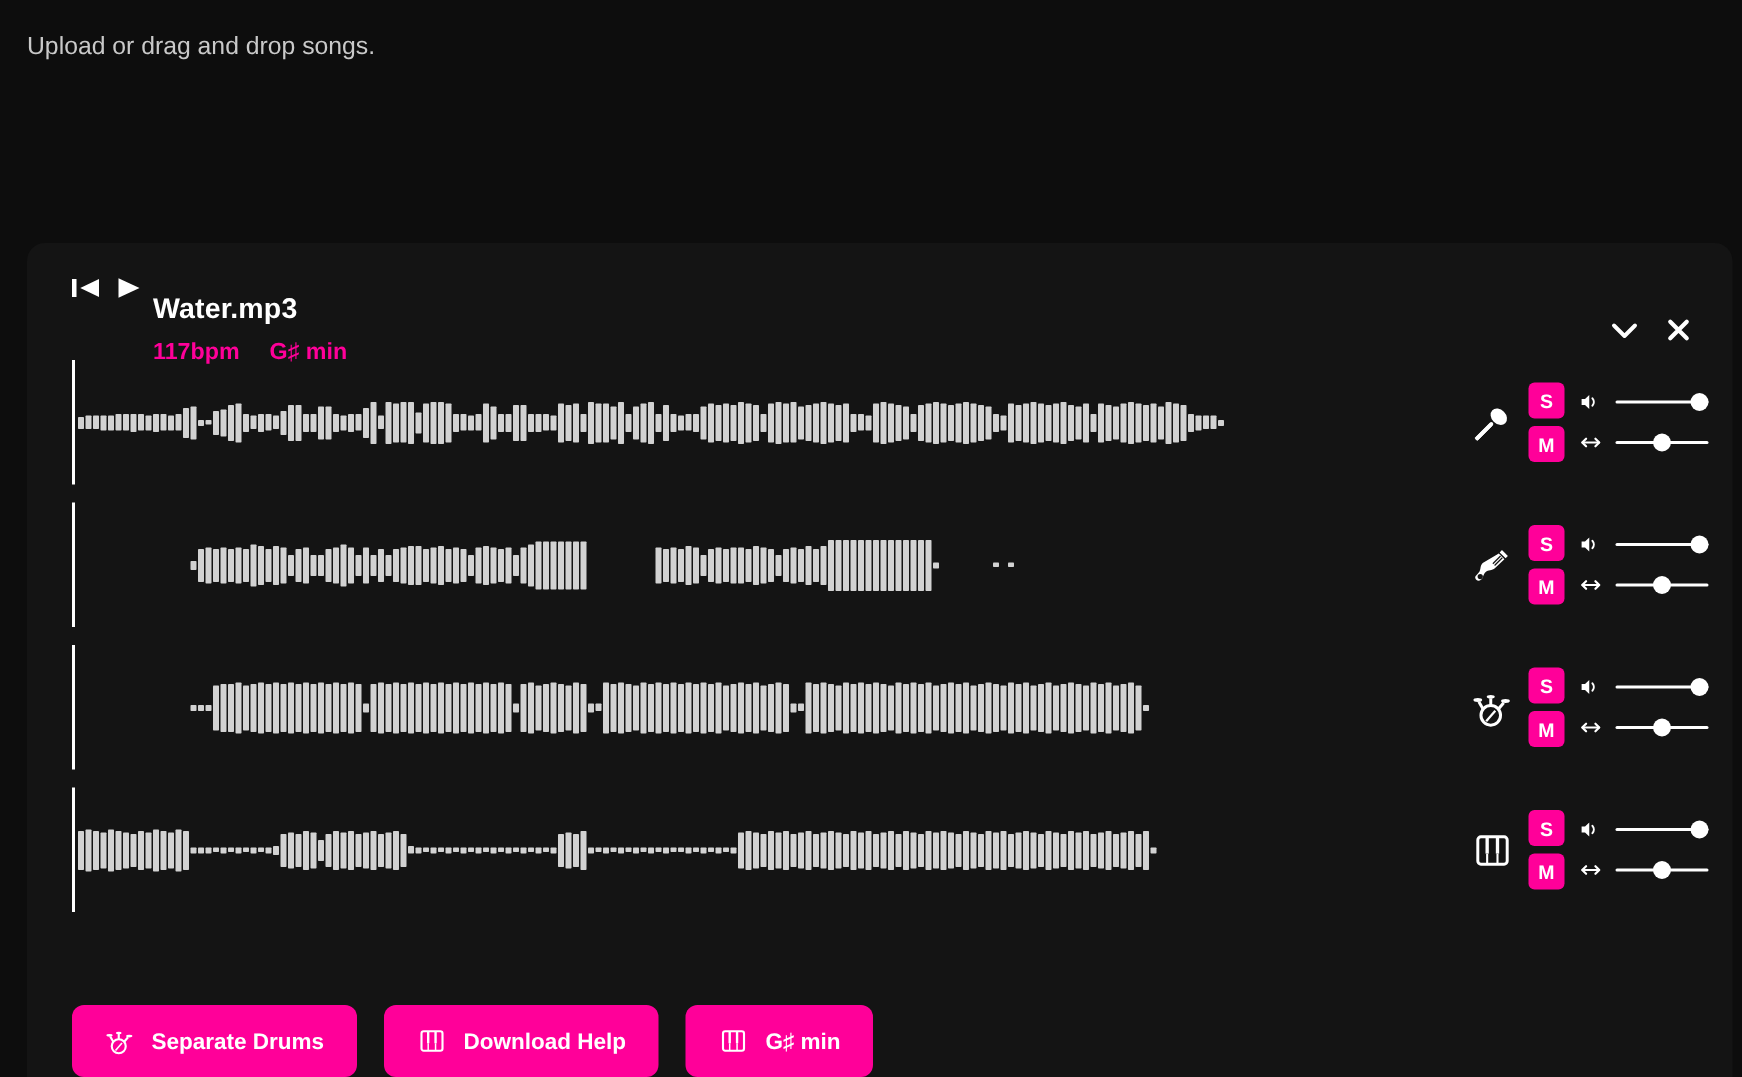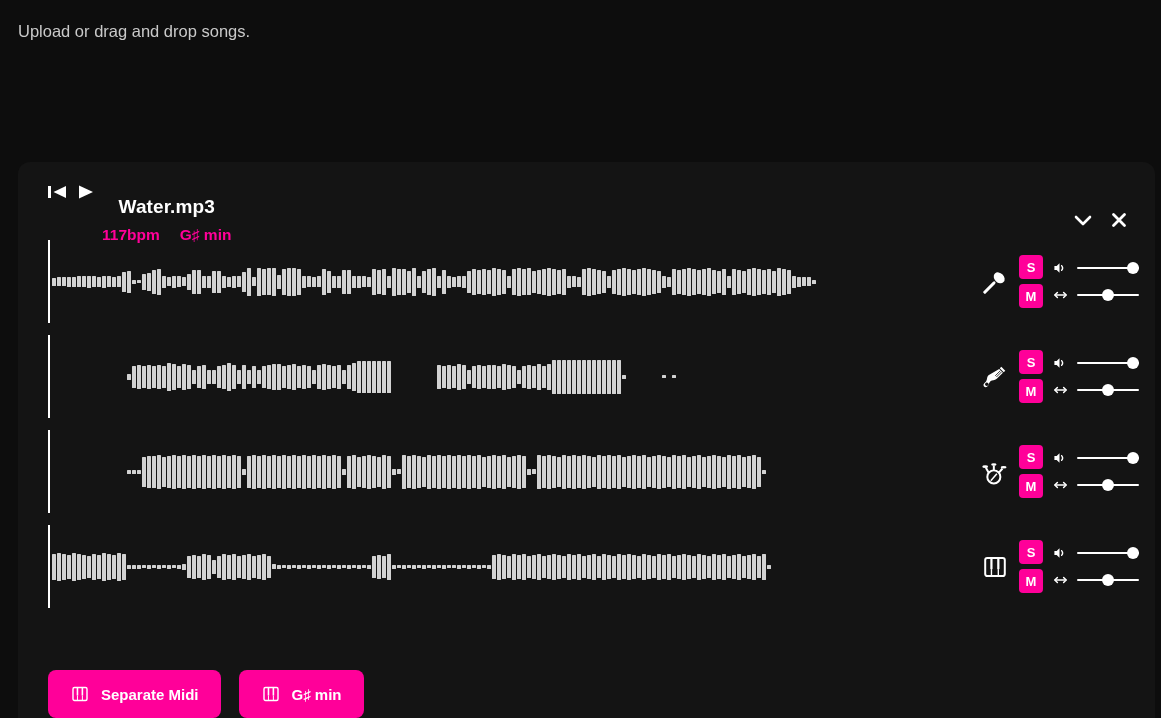--- a/index.html
+++ b/index.html
@@ -46,21 +46,20 @@
     width: 1137px;
     height: 578px;
     background: #141414;
     border-radius: 12px 12px 0 0;
     box-sizing: border-box;
   }
 
   .track-head {
     position: relative;
     height: 72px;
-    text-align: center;
   }
   .transport {
     position: absolute;
     left: 30px;
     top: 22px;
     display: flex;
     align-items: center;
     gap: 8px;
   }
   .transport svg { display:block; }
@@ -1083,44 +1082,63 @@
               </div>
             </div>
           </div>
         </div>
       </div>
 
     <div class="footer" id="footer-buttons">
         <button class="pill">
           <span>
             <svg width="20" height="20" viewBox="0 0 24 24" fill="none">
-              <rect x="3.6" y="4.2" width="16.8" height="15.6" rx="1.8" stroke="#fff" stroke-width="1.7" fill="none"></rect>
+              <g stroke="#fff" stroke-width="1.7" fill="none">
+        <circle cx="11" cy="16.2" r="5.6"></circle>
+        <path d="M6.6 12.6 L4.2 8.4"></path>
+                <path d="M15.4 12.6 L18.4 9"></path>
+        <path d="M11 10.6 L11 6.4"></path>
+        </g>
         <g fill="#fff">
-          <rect x="8.0" y="4.6" width="1.9" height="9.2"></rect>
-          <rect x="13.9" y="4.6" width="1.9" height="9.2"></rect>
-        </g>
-        <g stroke="#fff" stroke-width="1.2">
-          <path d="M8.95 13.8 L8.95 19.4"></path>
-                <path d="M14.85 13.8 L14.85 19.4"></path>
-        </g>
+          <ellipse cx="3.6" cy="7.4" rx="2.5" ry="1.1"></ellipse>
+          <ellipse cx="19.4" cy="8.0" rx="2.5" ry="1.1"></ellipse>
+          <ellipse cx="11" cy="5.6" rx="2.3" ry="1.0"></ellipse>
+        </g>
+        <path d="M8.4 19.6 L13.6 13.6" stroke="#fff" stroke-width="1.3"></path>
             </svg>
           </span>
-          <span>Separate Midi</span>
+          <span>Separate Drums</span>
         </button>
         <button class="pill">
           <span>
             <svg width="20" height="20" viewBox="0 0 24 24" fill="none">
               <rect x="3.6" y="4.2" width="16.8" height="15.6" rx="1.8" stroke="#fff" stroke-width="1.7" fill="none"></rect>
         <g fill="#fff">
           <rect x="8.0" y="4.6" width="1.9" height="9.2"></rect>
           <rect x="13.9" y="4.6" width="1.9" height="9.2"></rect>
         </g>
         <g stroke="#fff" stroke-width="1.2">
           <path d="M8.95 13.8 L8.95 19.4"></path>
                 <path d="M14.85 13.8 L14.85 19.4"></path>
         </g>
             </svg>
           </span>
+          <span>Download Help</span>
+        </button>
+        <button class="pill">
+          <span>
+            <svg width="20" height="20" viewBox="0 0 24 24" fill="none">
+              <rect x="3.6" y="4.2" width="16.8" height="15.6" rx="1.8" stroke="#fff" stroke-width="1.7" fill="none"></rect>
+        <g fill="#fff">
+          <rect x="8.0" y="4.6" width="1.9" height="9.2"></rect>
+          <rect x="13.9" y="4.6" width="1.9" height="9.2"></rect>
+        </g>
+        <g stroke="#fff" stroke-width="1.2">
+          <path d="M8.95 13.8 L8.95 19.4"></path>
+                <path d="M14.85 13.8 L14.85 19.4"></path>
+        </g>
+            </svg>
+          </span>
           <span>G♯ min</span>
         </button>
       </div>
   </div>
 </div>
 
 </body></html>

